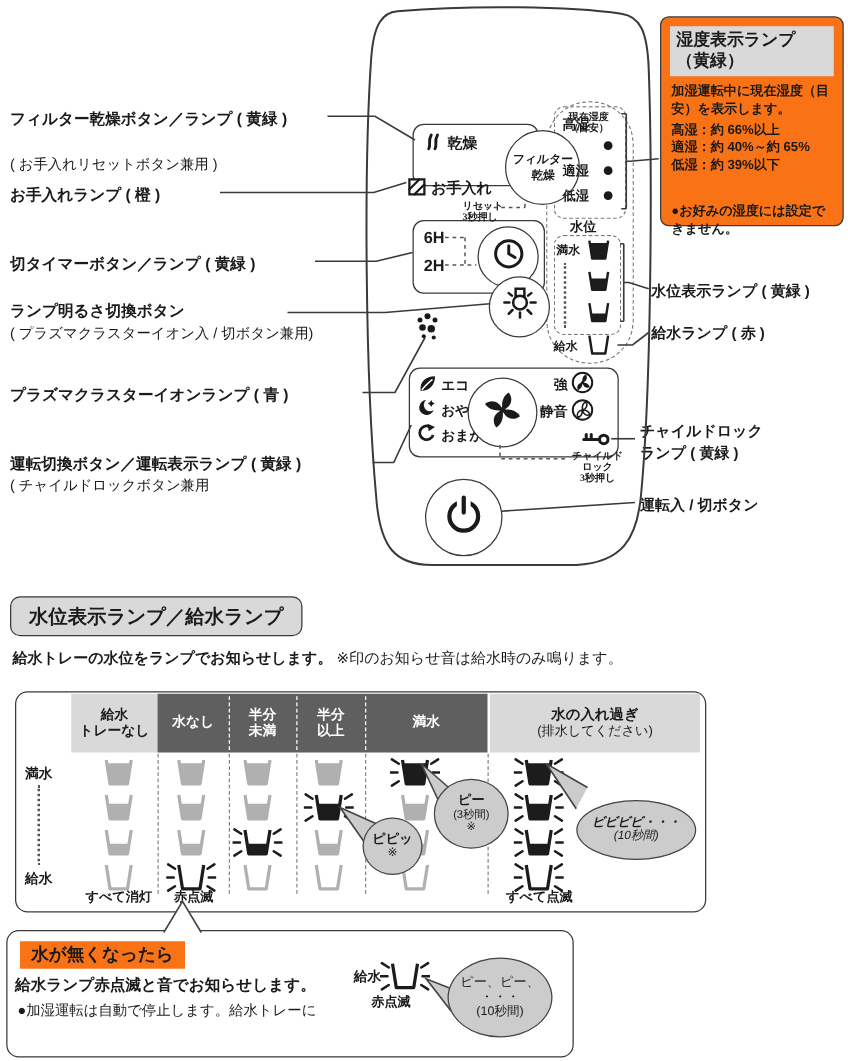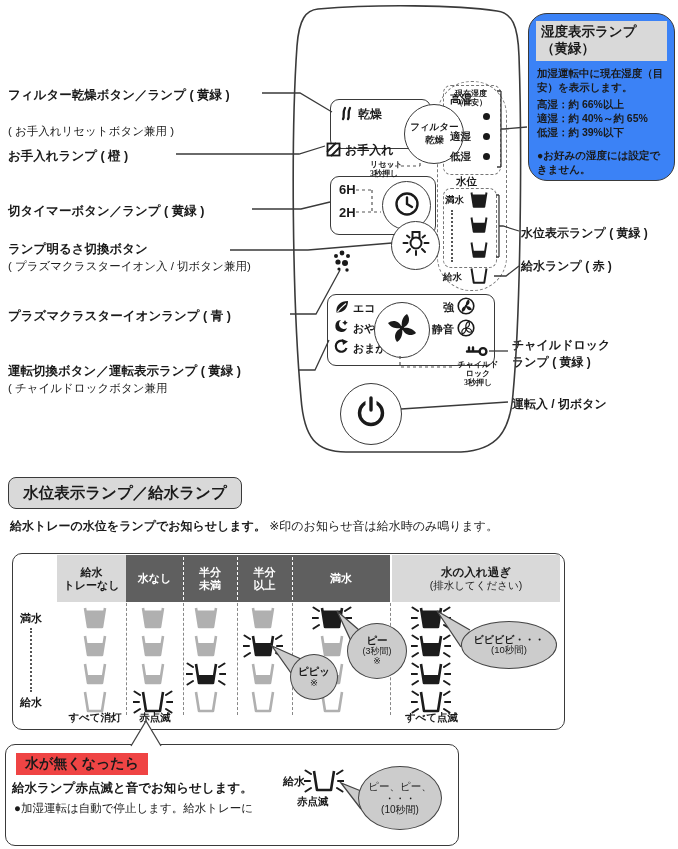--- a/index.html
+++ b/index.html
@@ -11,21 +11,21 @@
   .sub{font-size:11.5px;white-space:nowrap;}
   .rlbl{font-size:12px;font-weight:bold;white-space:nowrap;}
   svg.overlay{position:absolute;left:0;top:0;z-index:4;pointer-events:none;}
   .panelbox{position:absolute;border:1.6px solid #3a3a3a;border-radius:9px;background:#fff;z-index:2;}
   .circlebtn{position:absolute;border:1.7px solid #3a3a3a;border-radius:50%;background:#fff;z-index:3;
              display:flex;align-items:center;justify-content:center;flex-direction:column;}
   .dashedbox{position:absolute;border:1.4px dashed #777;background:transparent;z-index:2;}
   .smalltxt{font-size:8px;font-weight:bold;line-height:9px;white-space:nowrap;font-family:Liberation Serif, serif;}
   .lampdot{position:absolute;width:7px;height:7px;border-radius:50%;background:#1a1a1a;z-index:3;}
   .bucket{position:absolute;z-index:3;line-height:0;}
-  .callout{position:absolute;border:1.6px solid #3a3a3a;border-radius:19px;background:#3b82f6;z-index:3;}
+  .callout{position:absolute;border:1.6px solid #3a3a3a;border-radius:7px;background:#f97316;z-index:3;}
   .callout .ttl{background:#d9d9d9;margin:7px 7px 6px 7px;padding:3px 5px;font-size:13.5px;font-weight:bold;line-height:1.25;}
   .callout .bd{padding:0 8px;font-size:10.5px;font-weight:bold;line-height:1.32;}
   .sechead{position:absolute;border:1.6px solid #3a3a3a;border-radius:8px;background:#d9d9d9;
            font-size:15.5px;font-weight:bold;display:flex;align-items:center;justify-content:center;z-index:2;}
   .tablebox{position:absolute;border:1.6px solid #3a3a3a;border-radius:10px;background:#fff;z-index:1;}
   .thead{position:absolute;display:flex;flex-direction:column;align-items:center;justify-content:center;
          text-align:center;font-weight:bold;line-height:1.15;z-index:2;}
   .gray{background:#d9d9d9;color:#1a1a1a;}
   .dark{background:#5f5f5f;color:#fff;}
   .vsep{position:absolute;width:0;z-index:2;}
@@ -259,21 +259,21 @@
   <div class="callout" style="left:528px;top:13px;width:145px;height:166px;">
     <div class="ttl">
       <div>湿度表示ランプ</div>
       <div>（黄緑）</div>
     </div>
     <div class="bd">
       <div style="margin-bottom:4px;">加湿運転中に現在湿度（目安）を表示します。</div>
       <div>高湿：約 66%以上</div>
       <div>適湿：約 40%～約 65%</div>
       <div>低湿：約 39%以下</div>
-      <div style="margin-top:9px;">●お好みの湿度には設定できません。</div>
+      <div style="margin-top:23px;">●お好みの湿度には設定できません。</div>
     </div>
   </div>
 
   <div class="abs rlbl" style="left:521px;top:225px;">水位表示ランプ ( 黄緑 )</div>
   <div class="abs rlbl" style="left:521px;top:258px;">給水ランプ ( 赤 )</div>
   <div class="abs rlbl" style="left:512px;top:337px;">チャイルドロック</div>
   <div class="abs rlbl" style="left:512px;top:354px;">ランプ ( 黄緑 )</div>
   <div class="abs rlbl" style="left:512px;top:396px;">運転入 / 切ボタン</div>
 
   <div class="sechead" style="left:8px;top:477px;width:232px;height:30px;">
@@ -434,27 +434,27 @@
 
   <div class="bubble" style="left:290px;top:654px;width:46px;height:44px;">
     <div style="font-size:10.5px;font-weight:bold;">ピピッ</div>
     <div style="font-size:9.5px;">※</div>
   </div>
   <div class="bubble" style="left:347px;top:623px;width:58px;height:54px;">
     <div style="font-size:10.5px;font-weight:bold;">ピー</div>
     <div style="font-size:9px;">(3秒間)</div>
     <div style="font-size:9px;">※</div>
   </div>
-  <div class="bubble" style="left:461px;top:621px;width:94px;height:46px;">
+  <div class="bubble" style="left:461px;top:640px;width:94px;height:46px;font-style:italic;">
     <div style="font-size:10px;font-weight:bold;">ビビビビ・・・</div>
     <div style="font-size:9.5px;">(10秒間)</div>
   </div>
 
   <div class="botbox" style="left:5px;top:744px;width:452px;height:100px;"></div>
-  <div class="abs z3 b" style="left:16px;top:753px;background:#ef4444;padding:2px 9px;font-size:14px;">水が無くなったら</div>
+  <div class="abs z3 b" style="left:16px;top:753px;background:#f97316;padding:2px 9px;font-size:14px;">水が無くなったら</div>
   <div class="abs z3 b" style="left:12px;top:780px;font-size:12.5px;white-space:nowrap;">給水ランプ赤点滅と音でお知らせします。</div>
   <div class="abs z3" style="left:14px;top:801px;font-size:11.5px;white-space:nowrap;">●加湿運転は自動で停止します。給水トレーに</div>
   <div class="abs z3 b" style="left:283px;top:774px;font-size:11px;">給水</div>
   <span class="bucket" style="left:304px;top:769px;"><svg viewBox="0 0 40 24" width="40" height="24">
         <path d="M10,2 L13,21 L27,21 L30,2" fill="none" stroke="#1c1c1c" stroke-width="2.6" stroke-linejoin="round"></path>
         <path d="M7,5 L1.5,1.5 M6,12 L0.5,12 M7,19 L1.5,22.5 M33,5 L38.5,1.5 M34,12 L39.5,12 M33,19 L38.5,22.5" stroke="#1c1c1c" stroke-width="2" fill="none" stroke-linecap="round"></path>
       </svg></span>
   <div class="abs z3 b" style="left:297px;top:795px;font-size:10.5px;">赤点滅</div>
   <div class="bubble" style="left:358px;top:766px;width:82px;height:62px;">
     <div style="font-size:10.5px;">ピー、ピー、</div>

